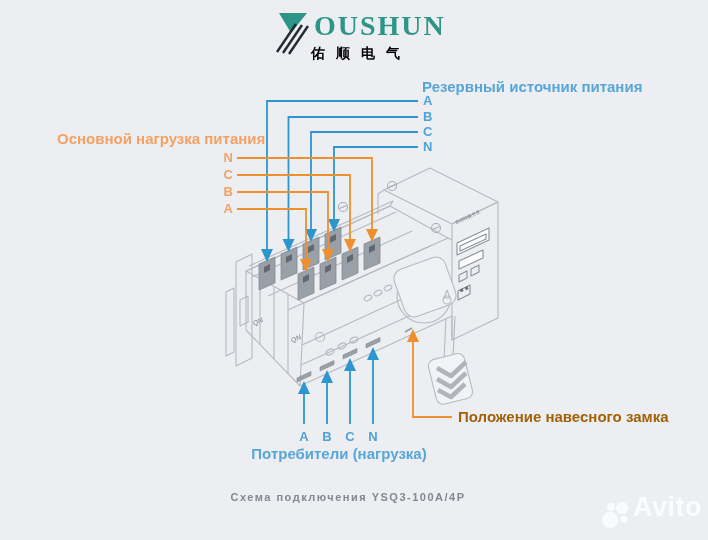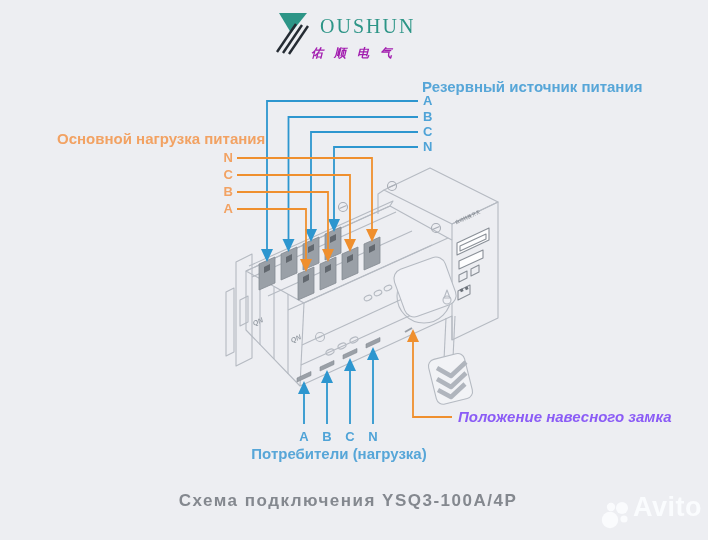--- a/index.html
+++ b/index.html
@@ -6,33 +6,33 @@
   #canvas{
     position:relative;width:708px;height:540px;margin:0 auto;
     background:#edeef2;overflow:hidden;
     font-family:"Liberation Sans",sans-serif;
   }
   .abs{position:absolute;}
   .lbl{font-weight:bold;font-size:15px;line-height:14px;white-space:nowrap;}
   .phase{font-weight:bold;font-size:13px;line-height:14px;width:28px;}
   .blue-t{color:#4fa3d7;}
   .orange-t{color:#f2a263;}
-  .orange-t2{color:#8b5cf6;font-style:italic;}
+  .orange-t2{color:#a16207;}
   #brand-row{left:276px;top:11px;display:flex;align-items:flex-start;}
   #brand-word{
-    font-family:"Liberation Serif",serif;font-weight:normal;font-size:20px;
-    line-height:30px;color:#2d9587;letter-spacing:2px;margin-left:8px;
+    font-family:"Liberation Serif",serif;font-weight:bold;font-size:28px;
+    line-height:30px;color:#2d9587;letter-spacing:2px;margin-left:2px;
   }
   #brand-cn{
-    left:311px;top:45px;font-weight:bold;font-size:12px;color:#a21caf;
-    letter-spacing:11px;white-space:nowrap;font-style:italic;
+    left:311px;top:45px;font-weight:bold;font-size:14px;color:#000000;
+    letter-spacing:11px;white-space:nowrap;
   }
   #caption{
     left:0;top:491px;width:696px;text-align:center;font-weight:bold;
-    font-size:17px;letter-spacing:1.5px;color:#84888f;
+    font-size:11px;letter-spacing:1.5px;color:#84888f;
   }
   #load-title{left:239px;top:447px;width:200px;text-align:center;}
   #avito-text{
     left:633px;top:492px;font-size:27px;font-weight:bold;
     color:rgba(251,252,254,0.95);letter-spacing:0.5px;
   }
   svg{display:block;}
 </style>
 </head>
 <body>

